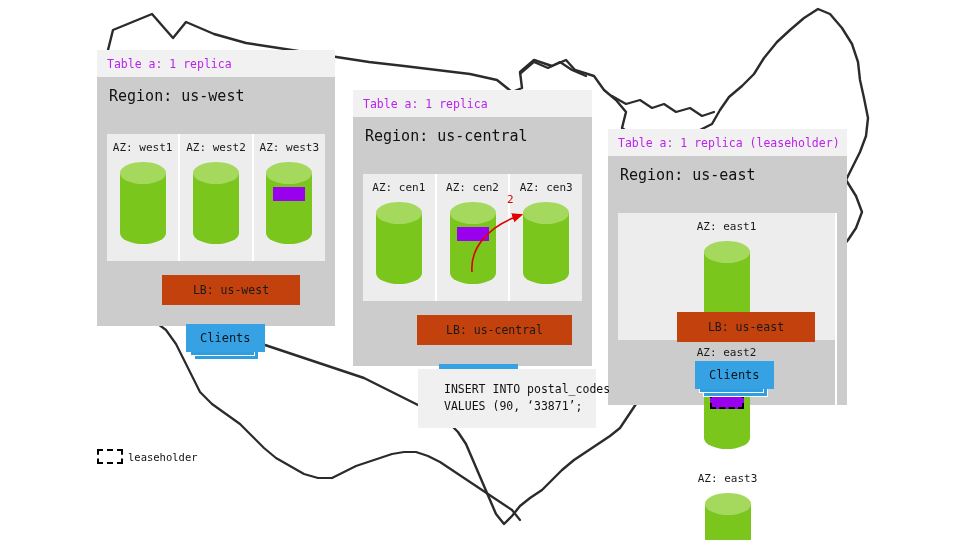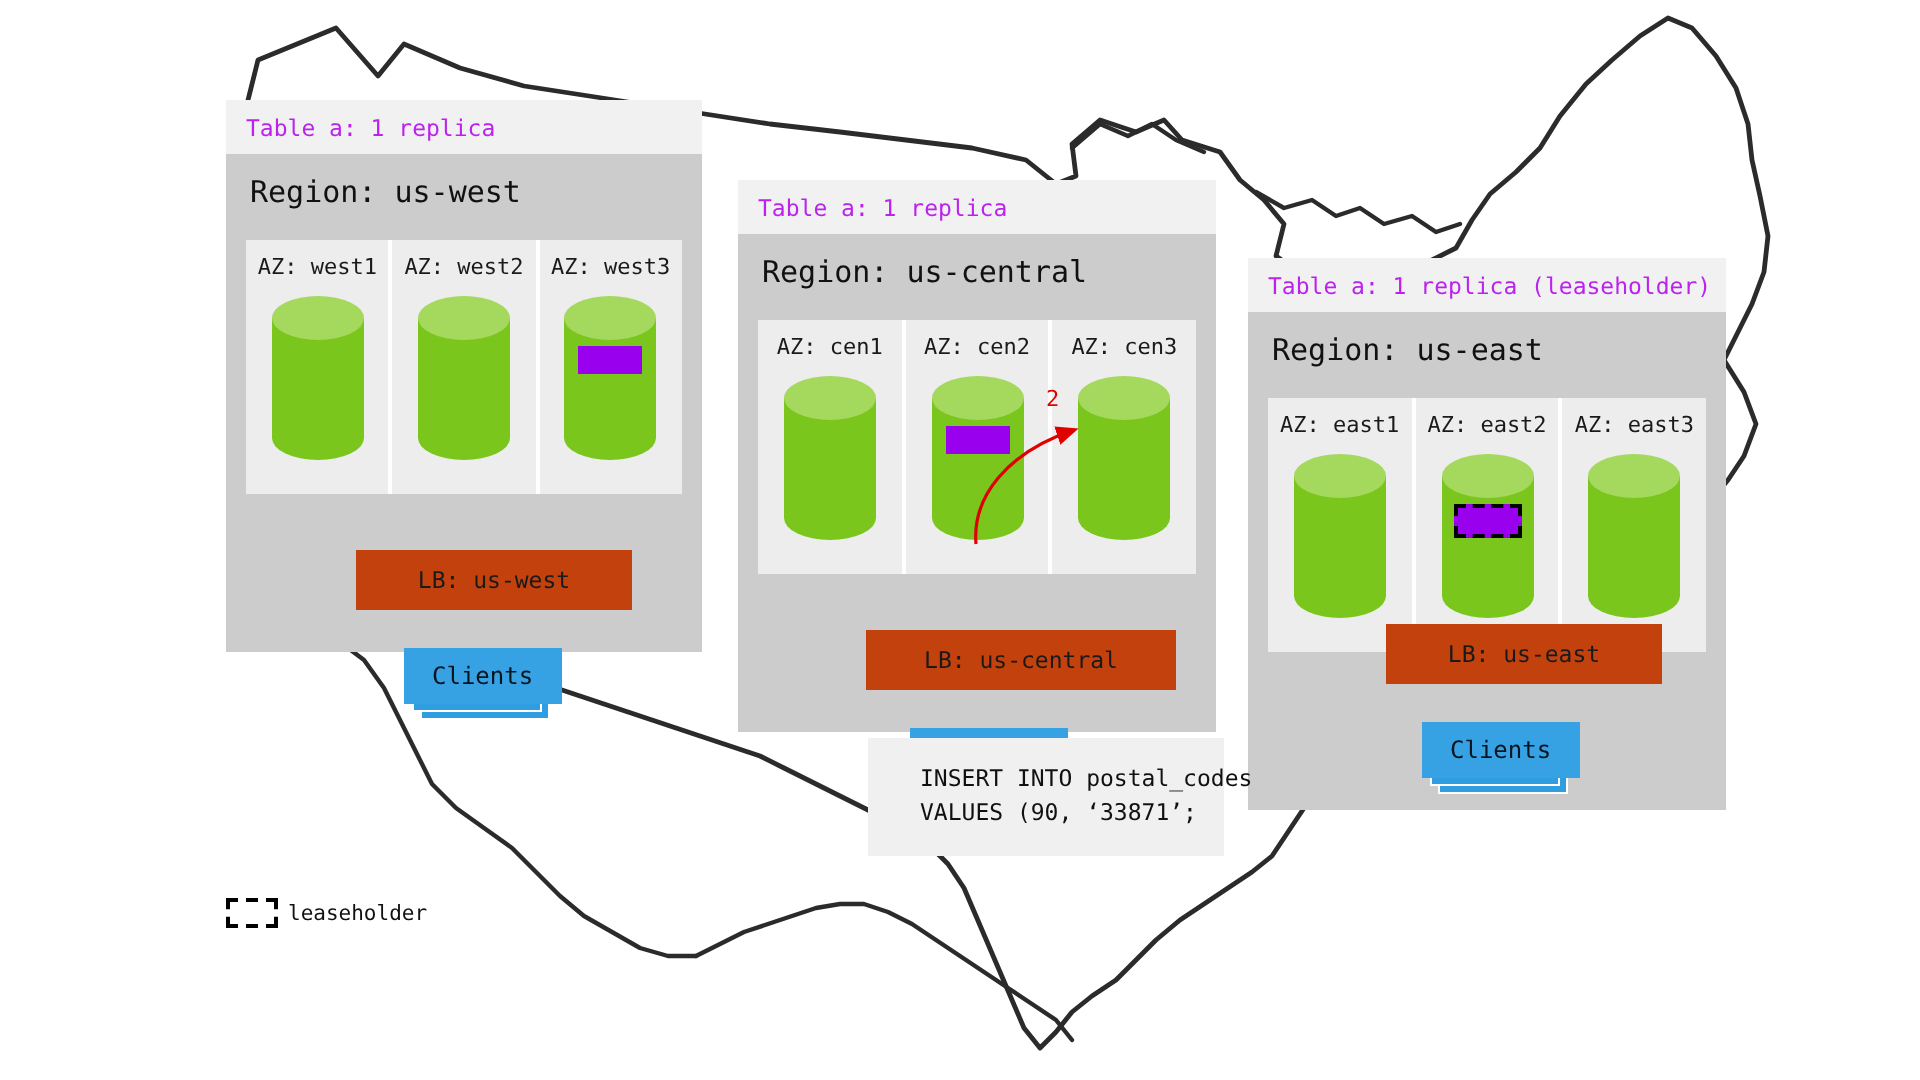--- a/index.html
+++ b/index.html
@@ -1,21 +1,21 @@
 <!DOCTYPE html>
 <html><head>
 <meta charset="utf-8">
 <style>
   html,body{margin:0;padding:0;}
   body{
     width:960px;height:540px;position:relative;overflow:hidden;
     background:#ffffff;
     font-family:"DejaVu Sans Mono","Liberation Mono",monospace;
   }
-  #stage{position:absolute;left:16px;top:0;width:828px;height:540px;}
+  #stage{position:absolute;left:0;top:0;width:828px;height:540px;}
 
   .map-layer{position:absolute;left:0;top:0;width:960px;height:540px;z-index:1;}
 
   .region-panel{position:absolute;z-index:3;}
   .panel-header{
     background:#f1f1f1;
     color:#bb22ee;
     font-size:11.5px;
     padding:7px 9px 6px 10px;
     letter-spacing:0px;
@@ -27,21 +27,21 @@
   }
   .region-title{
     color:#111111;
     font-size:15px;
     padding:10px 0 11px 12px;
     white-space:nowrap;
   }
   .az-row{
     display:flex;
     background:#ededed;
-    margin:4px 10px;
+    margin:18px 10px;
   }
   .az-cell{
     flex:1;
     position:relative;
     padding:7px 0 10px 0;
     text-align:center;
     border-right:2px solid #ffffff;
   }
   .az-cell:last-child{border-right:none;}
   .az-label{
@@ -247,21 +247,21 @@
     </div>
   </div>
 
   <div class="sql-box" style="left:418px;top:369px;width:138px;">INSERT INTO postal_codes
 VALUES (90, ‘33871’;</div>
 
   <div class="region-panel" style="left:608px;top:129px;width:239px;">
     <div class="panel-header">Table a: 1 replica (leaseholder)</div>
     <div class="panel-body" style="height:249px;">
       <div class="region-title">Region: us-east</div>
-      <div class="az-row" style="height:127px;">
+      <div class="az-row" style="height:127px;flex-direction:column;">
         <div class="az-cell">
           <span class="az-label">AZ: east1</span>
           <span class="cyl-wrap">
             <svg class="cylinder" width="50" height="86" viewBox="0 0 50 86">
               <path d="M2,13 L2,73 A23,11 0 0 0 48,73 L48,13 Z" fill="#7ac61d"></path>
               <ellipse cx="25" cy="13" rx="23" ry="11" fill="#a4d95e"></ellipse>
             </svg>
           </span>
         </div>
         <div class="az-cell">

